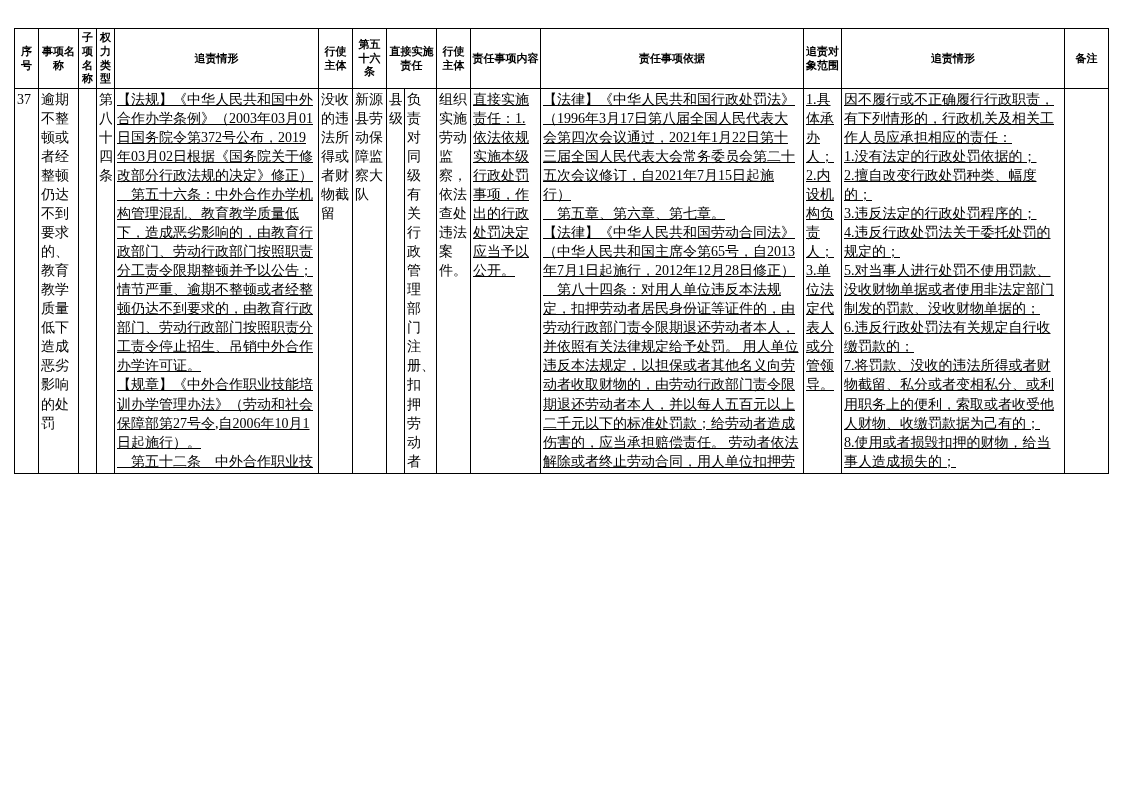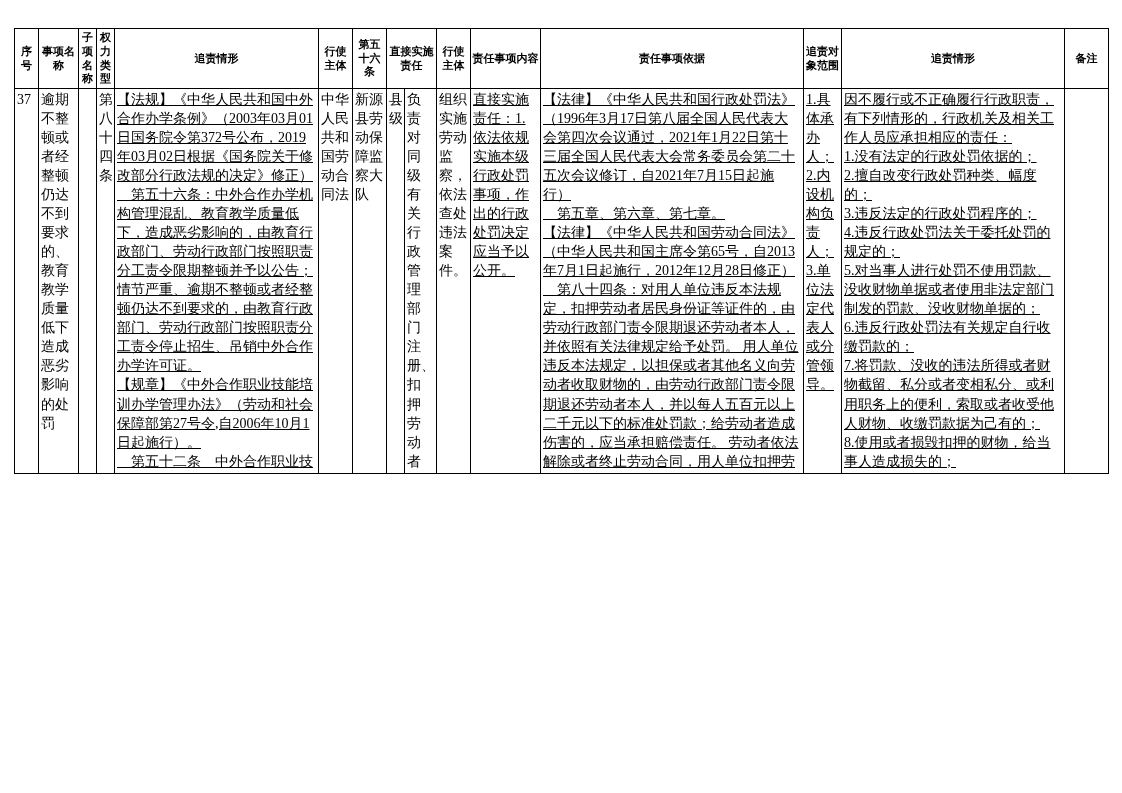--- a/index.html
+++ b/index.html
@@ -83,21 +83,21 @@
         <td>
           <div class="clip">第八十四条</div>
         </td>
         <td>
           <div class="clip pre">【法规】《中华人民共和国中外合作办学条例》（2003年03月01日国务院令第372号公布，2019年03月02日根据《国务院关于修改部分行政法规的决定》修正）
 　第五十六条：中外合作办学机构管理混乱、教育教学质量低下，造成恶劣影响的，由教育行政部门、劳动行政部门按照职责分工责令限期整顿并予以公告；情节严重、逾期不整顿或者经整顿仍达不到要求的，由教育行政部门、劳动行政部门按照职责分工责令停止招生、吊销中外合作办学许可证。
 【规章】《中外合作职业技能培训办学管理办法》（劳动和社会保障部第27号令,自2006年10月1日起施行）。
 　第五十二条　中外合作职业技能培训机构违反本办法有关组织与活动的规定，导致管理混乱、教育教学质量低下，造成恶劣影响的，按照《中外合作办学条例》第五十六条规定追究法律责任。</div>
         </td>
         <td>
-          <div class="clip">中华人民共和国劳动合同法</div>
+          <div class="clip">没收的违法所得或者财物截留</div>
         </td>
         <td>
           <div class="clip">新源县劳动保障监察大队</div>
         </td>
         <td>
           <div class="clip">县级</div>
         </td>
         <td>
           <div class="clip">负责对同级有关行政管理部门注册、扣押劳动者居民身份证等证件的</div>
         </td>

